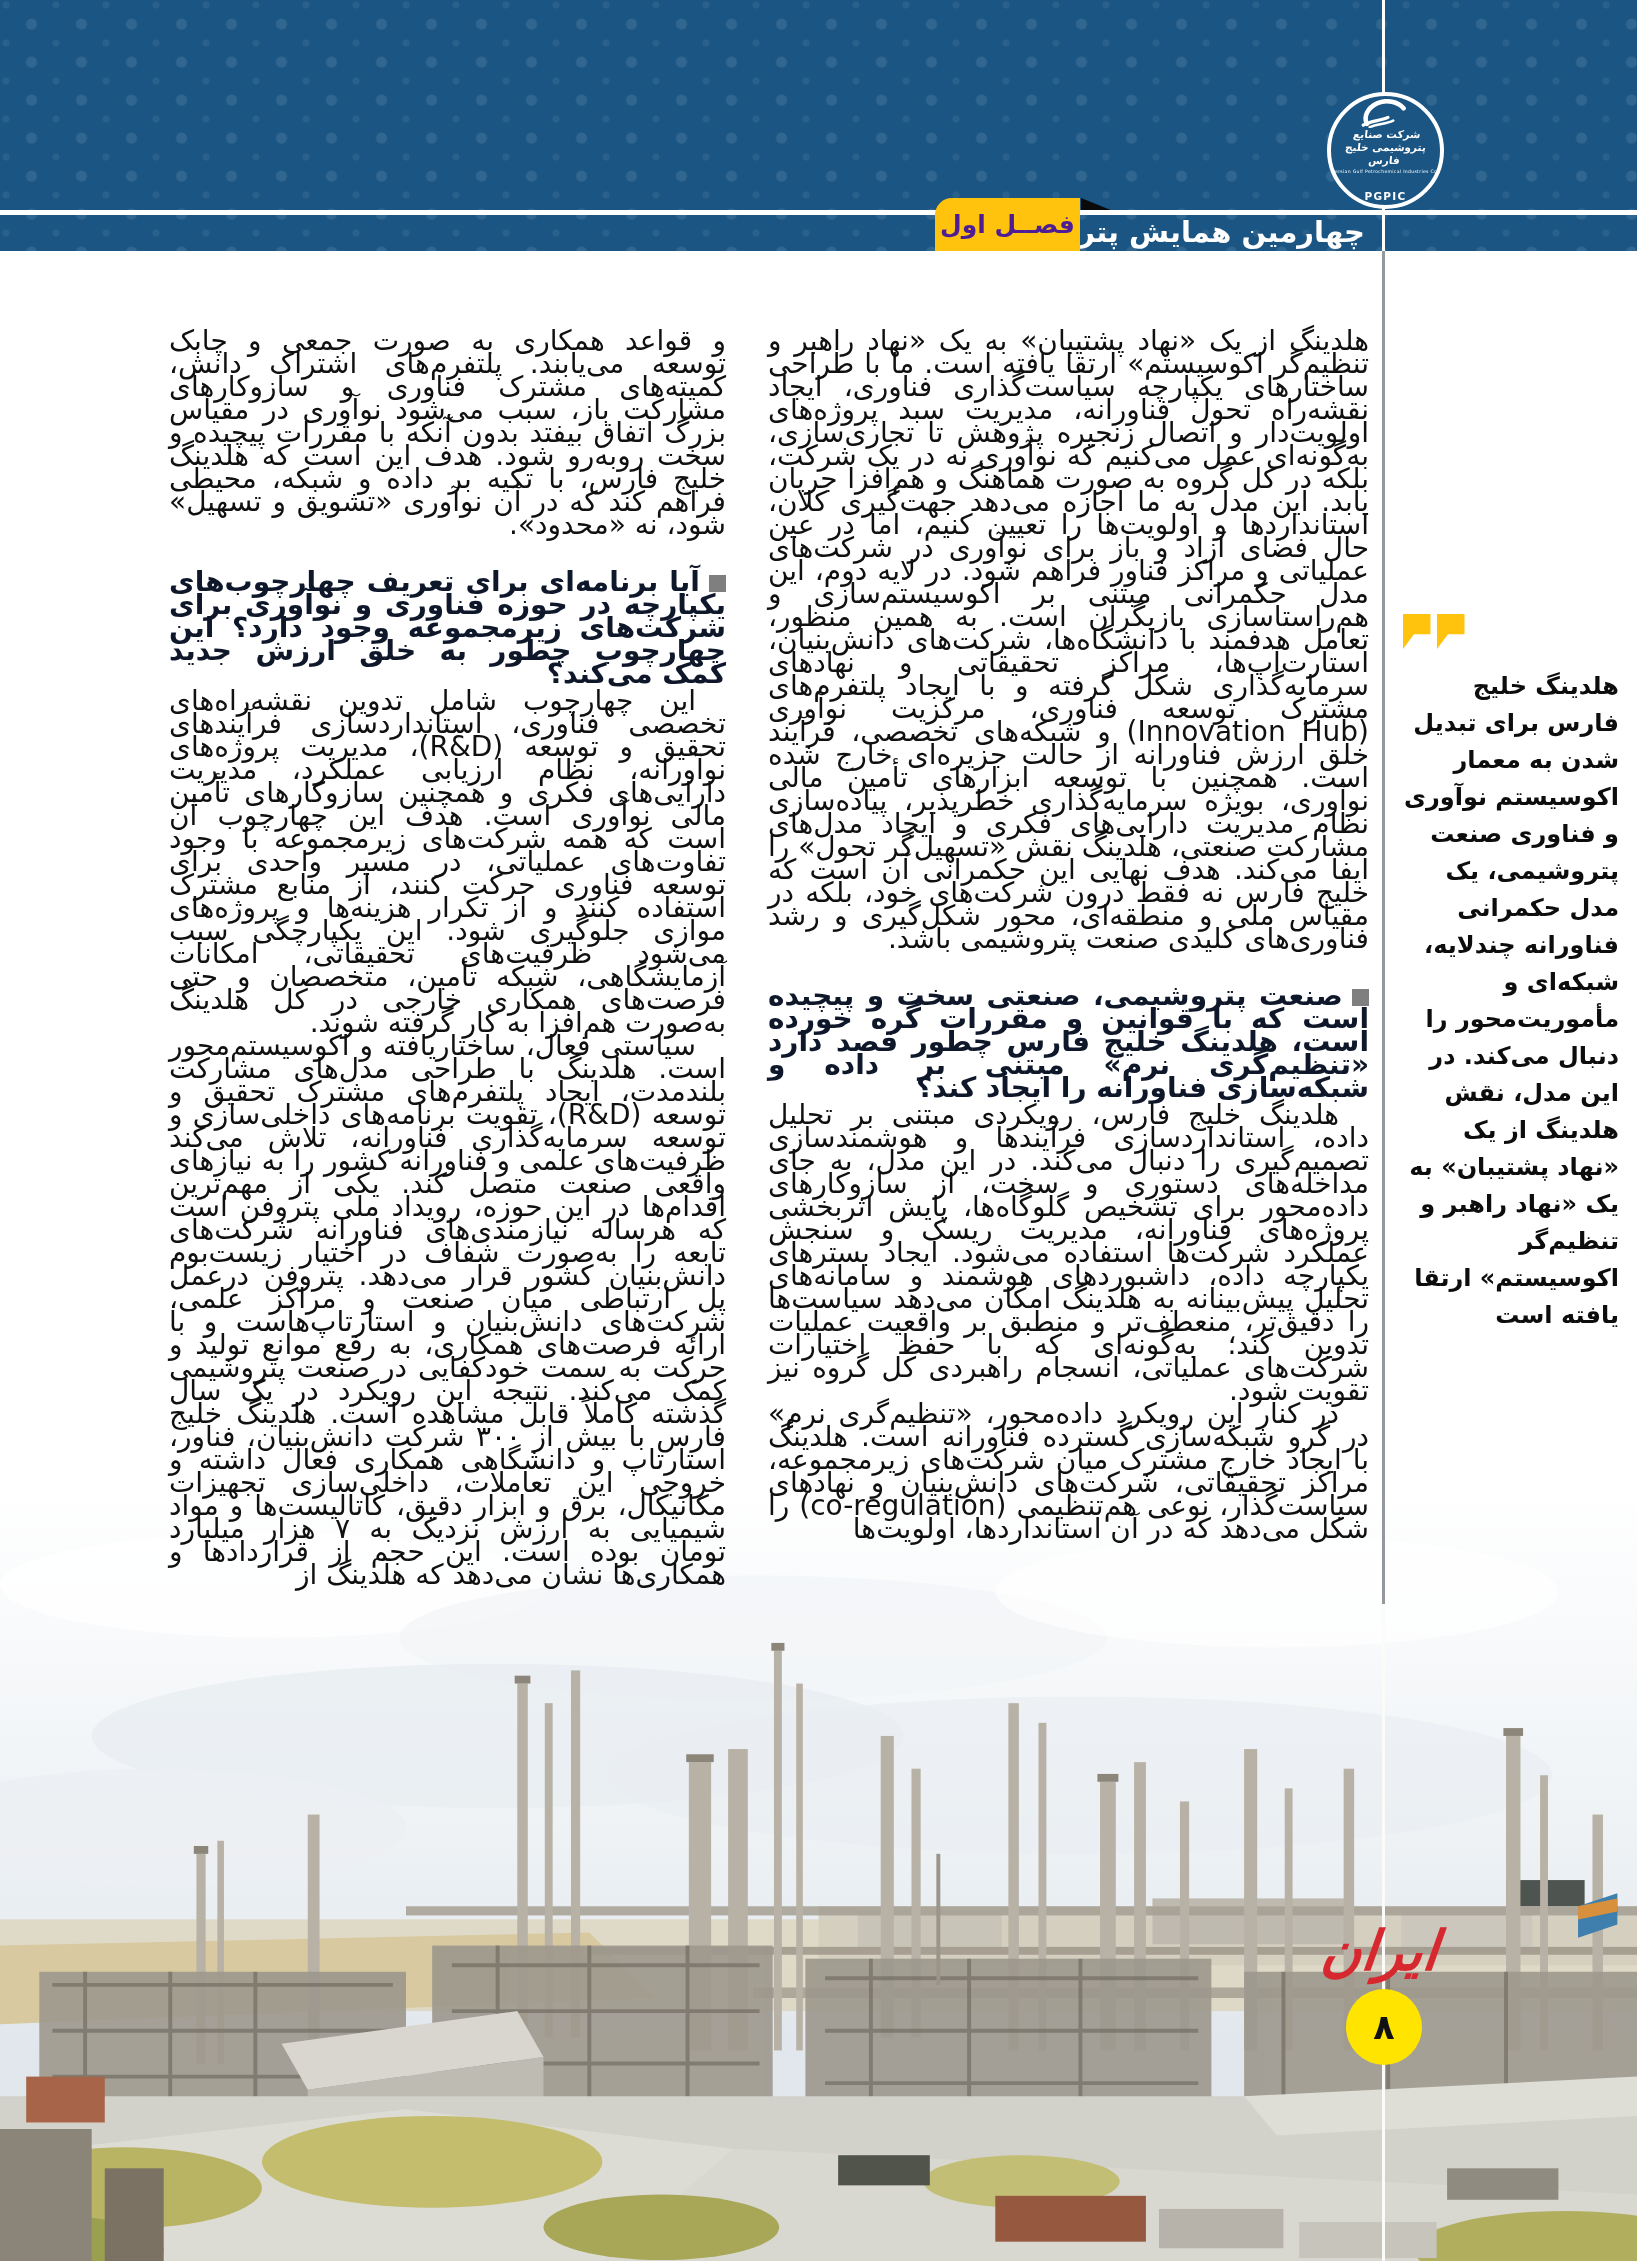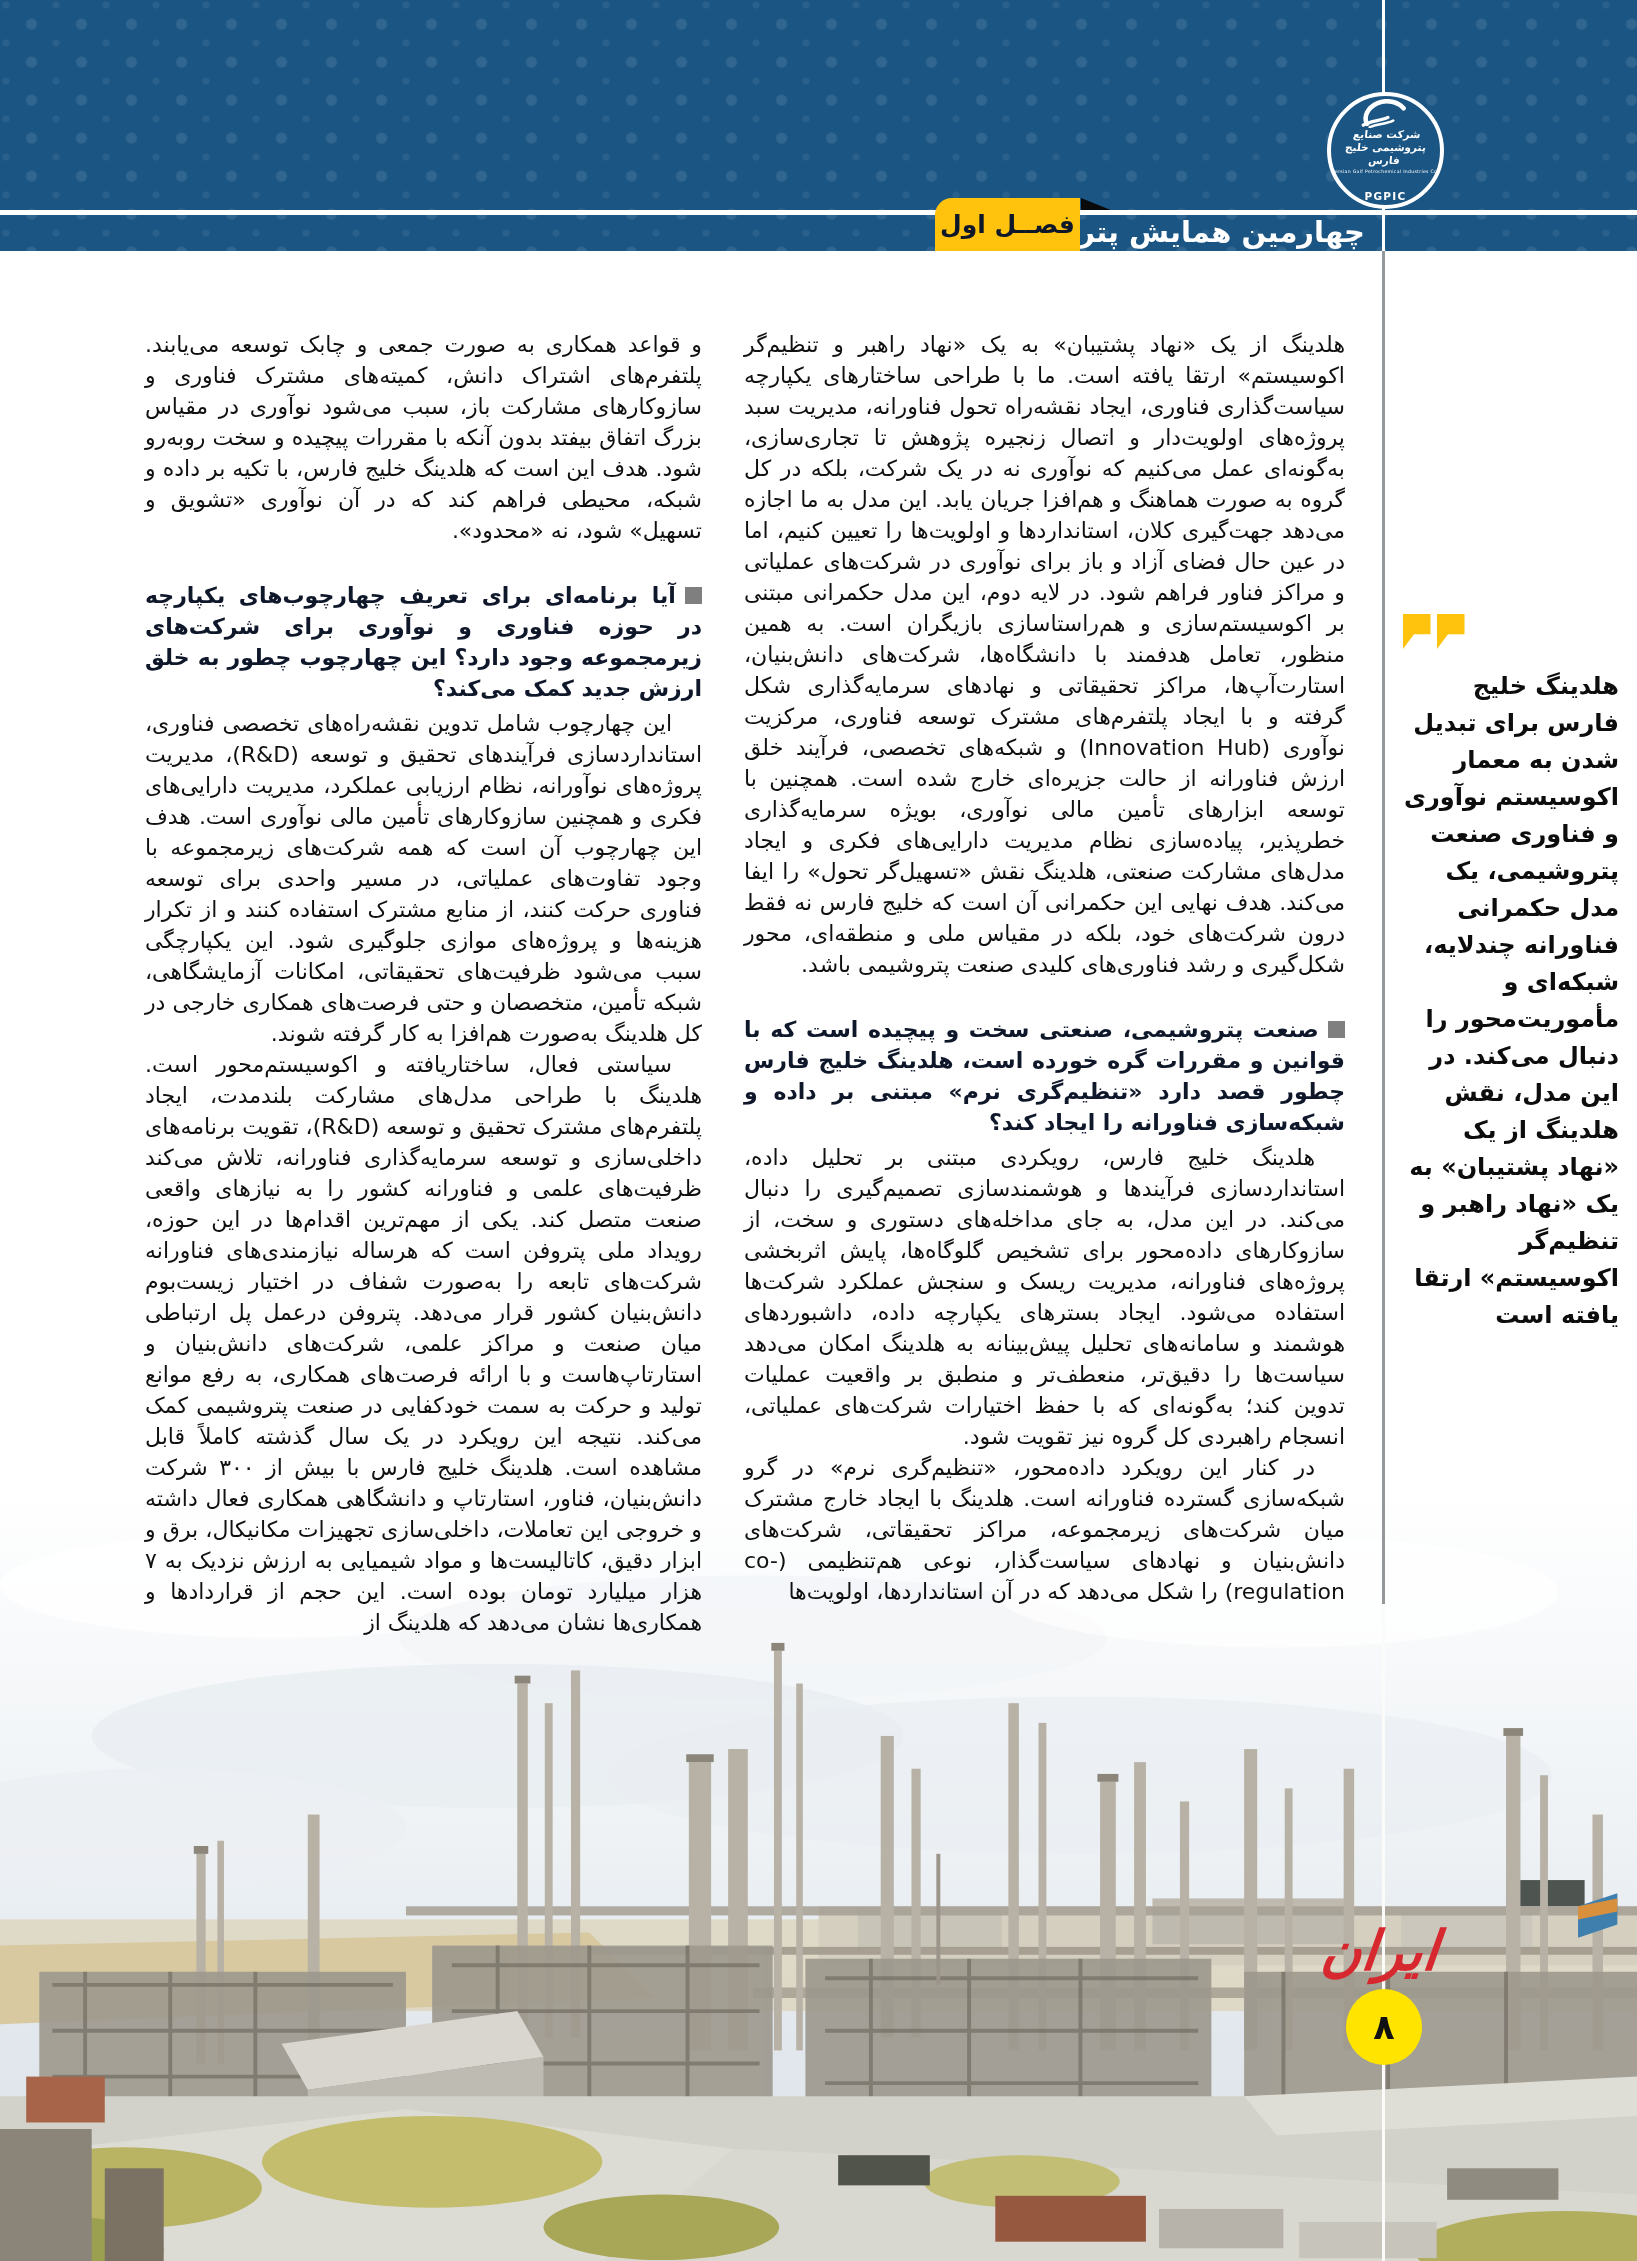--- a/index.html
+++ b/index.html
@@ -12,37 +12,37 @@
       radial-gradient(circle, rgba(255,255,255,0.10) 5.2px, transparent 5.9px),
       radial-gradient(circle, rgba(255,255,255,0.07) 3.3px, transparent 3.9px);
     background-size:50px 38px,50px 38px;background-position:6.5px 5.2px,31px 24px;}
   .hline{position:absolute;left:0;top:210px;width:1637px;height:4.6px;background:#ffffff;}
   .vline-top{position:absolute;left:1382px;top:0;width:3.3px;height:100px;background:#ffffff;}
   .vline-mid{position:absolute;left:1382px;top:202px;width:3.3px;height:49px;background:#ffffff;}
   .headline{position:absolute;top:216px;right:272px;height:33px;line-height:33px;
     color:#ffffff;font-size:29px;font-weight:700;direction:rtl;white-space:nowrap;}
   .tab{position:absolute;left:935px;top:198px;width:145px;height:53px;background:#FFC20D;
     border-top-left-radius:17px;display:flex;align-items:center;justify-content:center;}
-  .tab-label{color:#0f172a;font-size:25px;font-weight:700;direction:rtl;white-space:nowrap;}
+  .tab-label{color:#4c1d95;font-size:25px;font-weight:700;direction:rtl;white-space:nowrap;}
   .tab-fold{position:absolute;left:1081px;top:198px;width:31px;height:12.4px;background:#0a0a0a;
     clip-path:polygon(0 0,100% 100%,0 100%);}
   .logo{position:absolute;left:1327px;top:92px;width:117px;height:117px;box-sizing:border-box;
     border:4.6px solid #ffffff;border-radius:50%;background:#1A5583;display:flex;flex-direction:column;
     align-items:center;justify-content:center;text-align:center;z-index:3;}
   .logo-fa{color:#ffffff;font-size:10.5px;font-weight:700;direction:rtl;line-height:13px;transform:skewX(-6deg);}
   .logo-en{color:#ffffff;font-size:4.6px;letter-spacing:0.3px;margin-top:1.3px;}
   .logo-abbr{color:#ffffff;font-size:10.5px;font-weight:700;letter-spacing:1.3px;margin-top:16px;}
 
   
   .divider-gray{position:absolute;left:1382px;top:251px;width:2.6px;height:1354px;background:#95989B;z-index:2;}
   .divider-white{position:absolute;left:1382px;top:1604px;width:3.3px;height:657px;background:#fbfbfa;z-index:2;}
 
   
   .col{position:absolute;top:329px;direction:rtl;text-align:justify;color:#101010;
-       font-size:22px;line-height:31px;z-index:2;}
+       font-size:28px;line-height:23px;z-index:2;margin-left:24px;}
   .col-left{left:145px;width:557px;}
   .col-right{left:744px;width:601px;}
   .col p{margin:0;}
   .q{color:#0f172a;font-weight:700;margin-top:34px !important;margin-bottom:3.9px !important;}
   .bullet{display:inline-block;width:17px;height:17px;background:#7F7F7F;margin-left:9.2px;vertical-align:-0.7px;}
   .indent{text-indent:30px;}
 
   
   .rail{position:absolute;left:1403px;top:614px;width:216px;z-index:2;}
   .quote-icon{height:37px;}

